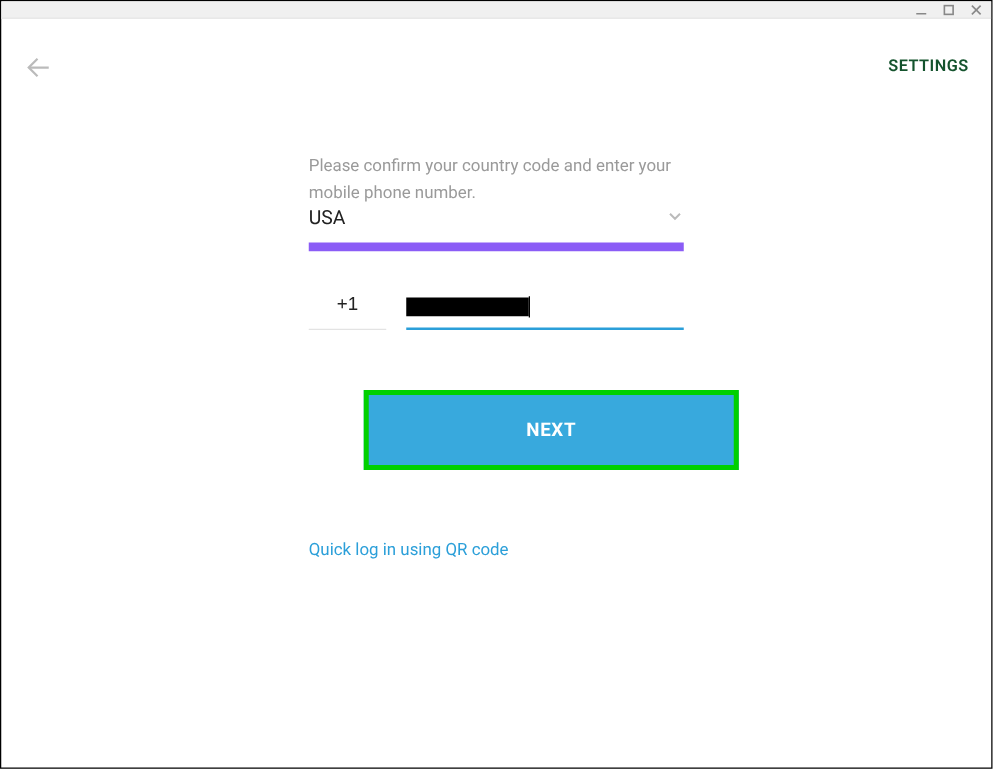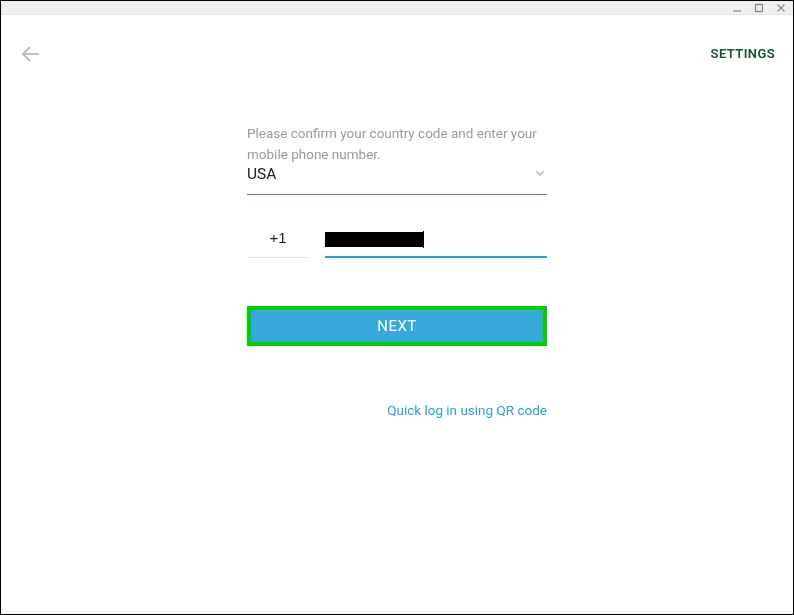--- a/index.html
+++ b/index.html
@@ -70,21 +70,21 @@
     }
     .subtitle {
       font-size: 13.5px;
       color: #9a9a9a;
       line-height: 1.55;
     }
     .country-row {
       display: flex;
       align-items: center;
       justify-content: space-between;
-      border-bottom: 1px solid #8b5cf6;
+      border-bottom: 7px solid #8b5cf6;
       padding-bottom: 10px;
       cursor: pointer;
       margin-bottom: 34px;
     }
     .country-label {
       font-size: 15.5px;
       color: #222;
     }
     .chevron {
       color: #bbb;
@@ -121,33 +121,34 @@
     .caret {
       display: inline-block;
       width: 1px;
       height: 17px;
       background: #000;
       vertical-align: middle;
       margin-left: 0px;
     }
     .next-btn {
       width: 100%;
-      height: 40px;
+      height: 64px;
       background: #38a9dd;
       color: #fff;
       border: 4px solid #00d000;
       font-size: 15px;
-      font-weight: 400;
+      font-weight: 700;
       letter-spacing: 0.5px;
       cursor: pointer;
       font-family: inherit;
+      margin-left: 44px;
     }
     .qr-link {
       display: block;
-      text-align: right;
+      text-align: left;
       color: #2b9fd9;
       font-size: 13.5px;
       margin-top: 56px;
       cursor: pointer;
     }
   </style>
 </head>
 <body>
 
 <div class="titlebar">

